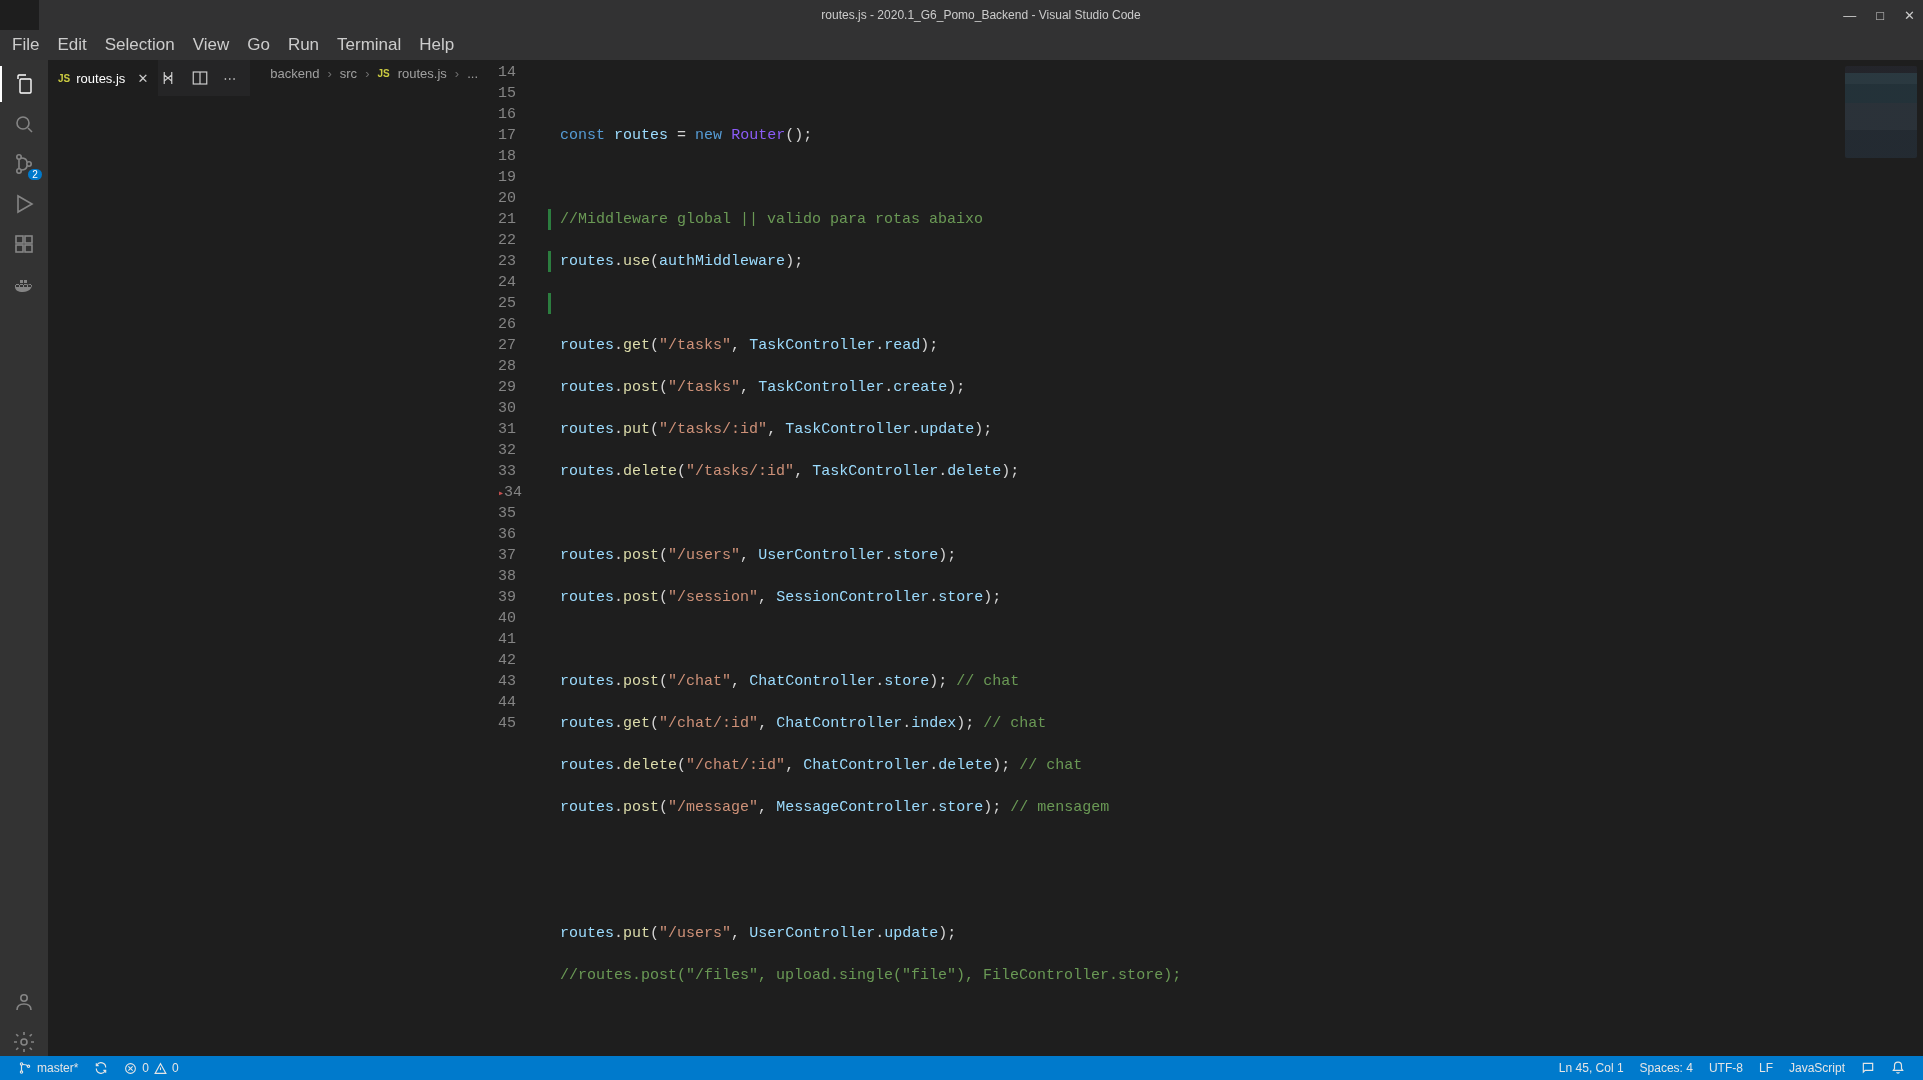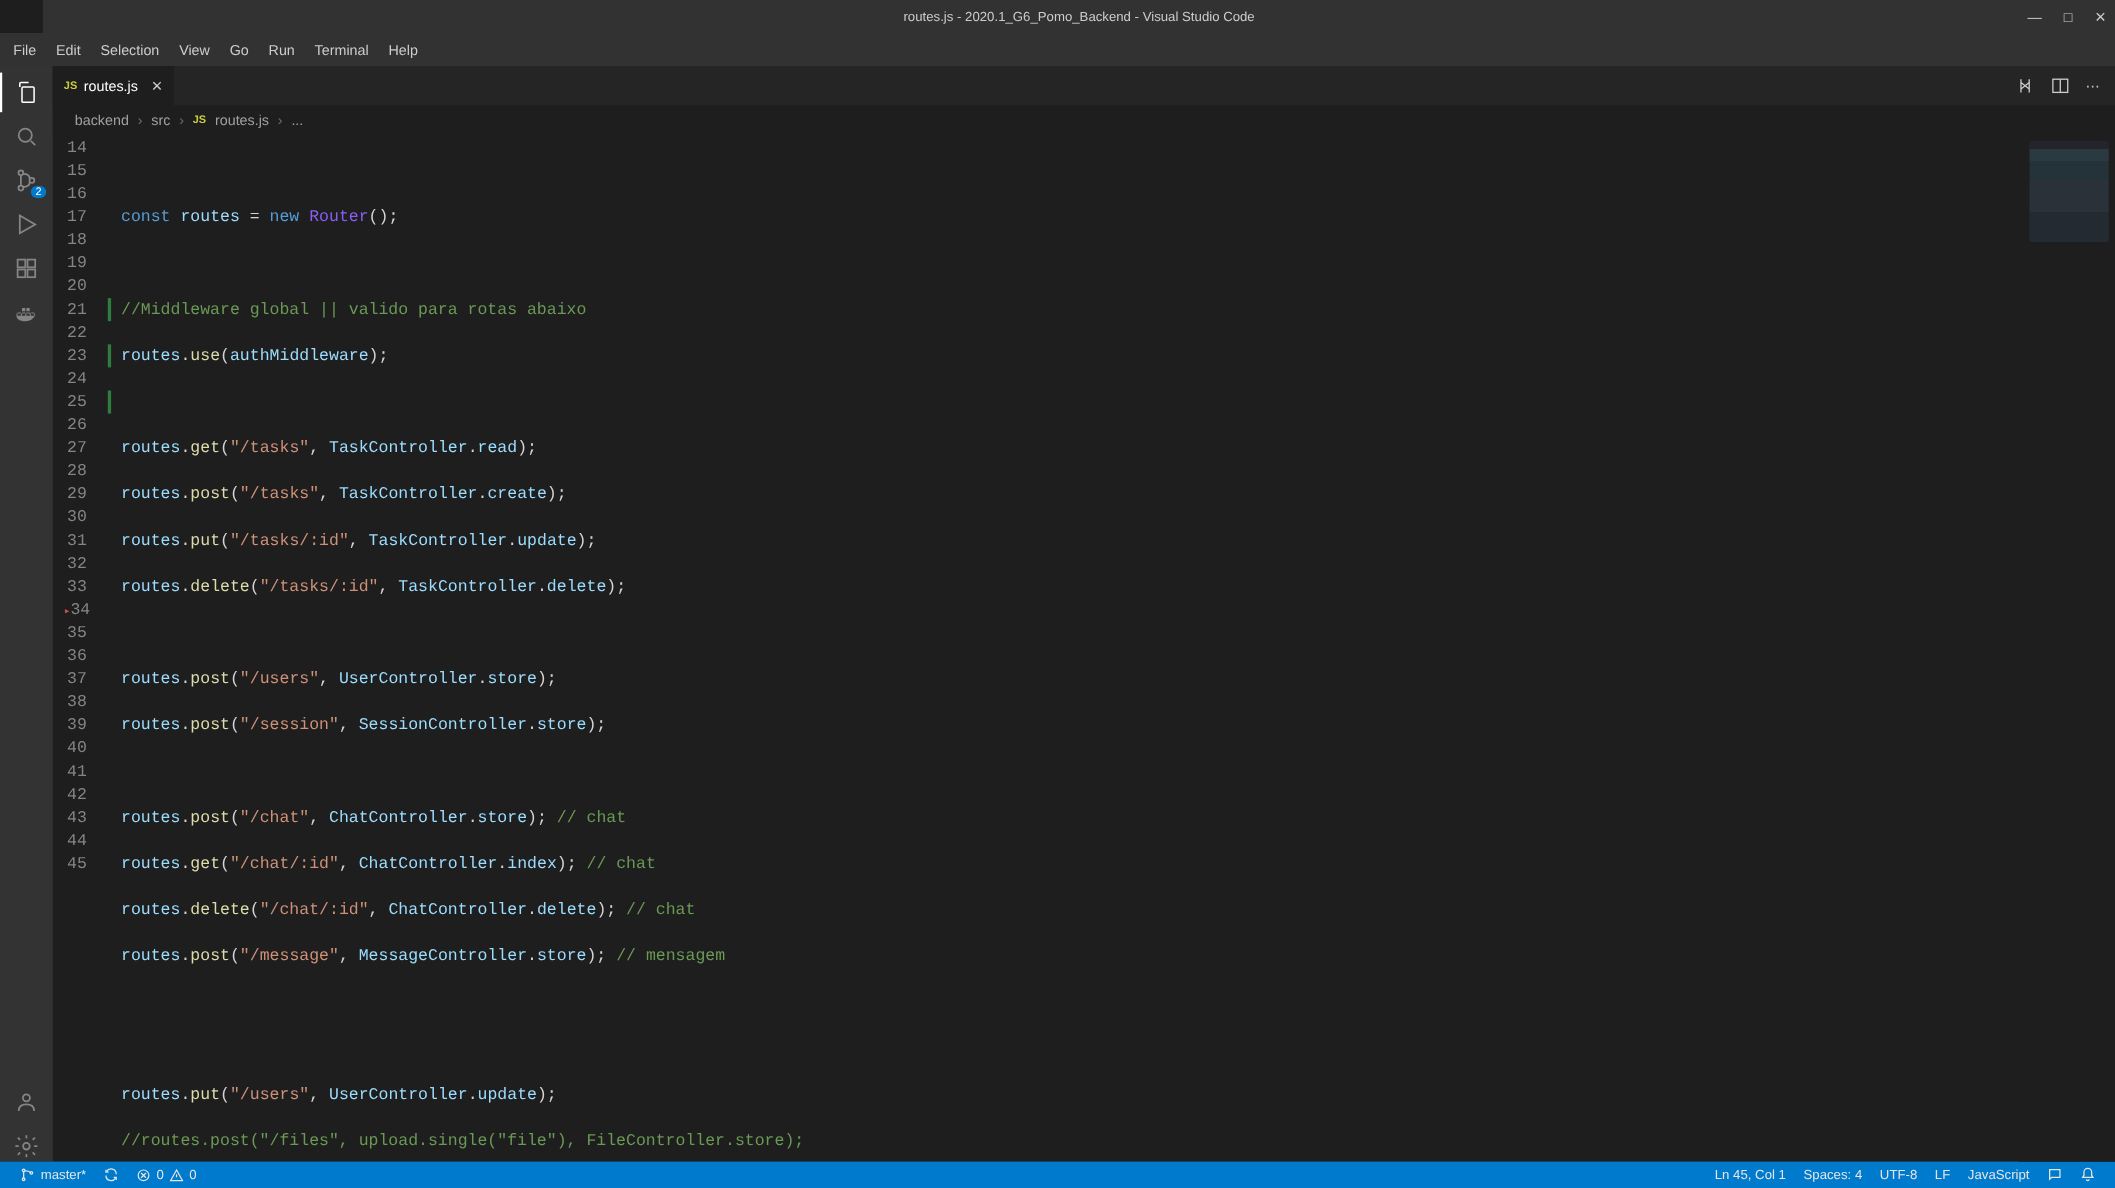--- a/index.html
+++ b/index.html
@@ -2,39 +2,39 @@
 <html><head>
 <meta charset="utf-8">
 <style>
 * { margin:0; padding:0; box-sizing:border-box; }
 body { font-family:"Segoe UI",Arial,sans-serif; background:#1e1e1e; color:#cccccc; font-size:13px; overflow:hidden; height:100vh; display:flex; flex-direction:column;}
 .titlebar{height:30px;background:#323233;display:flex;align-items:center;justify-content:center;position:relative;margin-left:39px;}
 .titlebar .title{color:#cccccc;font-size:12px;}
 .titlebar .win-ctrls{position:absolute;right:8px;display:flex;gap:20px;color:#cccccc;}
 .titlebar .win-ctrls span{cursor:pointer;}
 .menubar{height:30px;background:#323233;display:flex;align-items:center;padding:0 4px;gap:2px;}
-.menubar .menu-item{padding:4px 8px;color:#cccccc;font-size:13px;cursor:pointer;}
+.menubar .menu-item{padding:4px 8px;color:#cccccc;font-size:17px;cursor:pointer;}
 .main{flex:1;display:flex;min-height:0;}
 .activitybar{width:48px;background:#333333;display:flex;flex-direction:column;align-items:center;padding-top:10px;gap:12px;}
 .activitybar .act-icon{width:28px;height:28px;display:flex;align-items:center;justify-content:center;color:#858585;cursor:pointer;position:relative;}
 .activitybar .act-icon.active{color:#ffffff;}
 .activitybar .act-icon.active::before{content:"";position:absolute;left:-10px;top:-4px;bottom:-4px;width:2px;background:#ffffff;}
 .activitybar .spacer{flex:1;}
 .badge{position:absolute;bottom:-2px;right:-4px;background:#007acc;color:#fff;border-radius:8px;font-size:10px;padding:0 4px;min-width:14px;text-align:center;}
-.editor-region{flex:1;display:flex;flex-direction:column;min-width:0;}
+.editor-region{flex:1;display:flex;flex-direction:row;min-width:0;}
 .tabs{height:36px;background:#252526;display:flex;align-items:stretch;}
 .tab{display:flex;align-items:center;padding:0 10px;background:#1e1e1e;border-right:1px solid #252526;gap:6px;color:#ffffff;font-size:13px;}
 .tab .js-badge{color:#cbcb41;font-size:10px;font-weight:700;}
 .tab .close{color:#cccccc;cursor:pointer;margin-left:6px;}
 .tabs .right-actions{margin-left:auto;display:flex;align-items:center;gap:14px;padding-right:14px;color:#cccccc;}
 .breadcrumbs{height:26px;background:#1e1e1e;display:flex;align-items:center;padding:0 20px;gap:8px;color:#a0a0a0;font-size:13px;}
 .breadcrumbs .sep{color:#6e6e6e;}
 .breadcrumbs .js-badge{color:#cbcb41;font-size:10px;font-weight:700;}
 .editor{flex:1;display:flex;position:relative;min-height:0;font-family:"Consolas","Courier New",monospace;font-size:15px;}
-.gutter{width:62px;text-align:center;color:#858585;padding:2px 18px 2px 0;line-height:21px;user-select:none;}
+.gutter{width:62px;text-align:left;color:#858585;padding:2px 18px 2px 0;line-height:21px;user-select:none;}
 .code{flex:1;padding:2px 0;line-height:21px;white-space:pre;color:#d4d4d4;position:relative;}
 .minimap{width:88px;background:#1e1e1e;position:relative;}
 .minimap .mm{position:absolute;top:6px;right:6px;width:72px;height:92px;background:linear-gradient(#2a2d3a 0 8%,#3a5a6a 8% 20%,#2a4a5a 20% 40%,#3a4a5a 40% 70%,#2a3a4a 70% 100%);opacity:.45;border-radius:2px;}
 .line{height:21px;}
 .mod-bar{display:inline-block;width:3px;height:21px;background:#2c7d3f;vertical-align:top;margin-left:-12px;margin-right:9px;}
 .tok-const{color:#569cd6;}
 .tok-var{color:#9cdcfe;}
 .tok-type{color:#8b5cf6;}
 .tok-fn{color:#dcdcaa;}
 .tok-str{color:#ce9178;}

